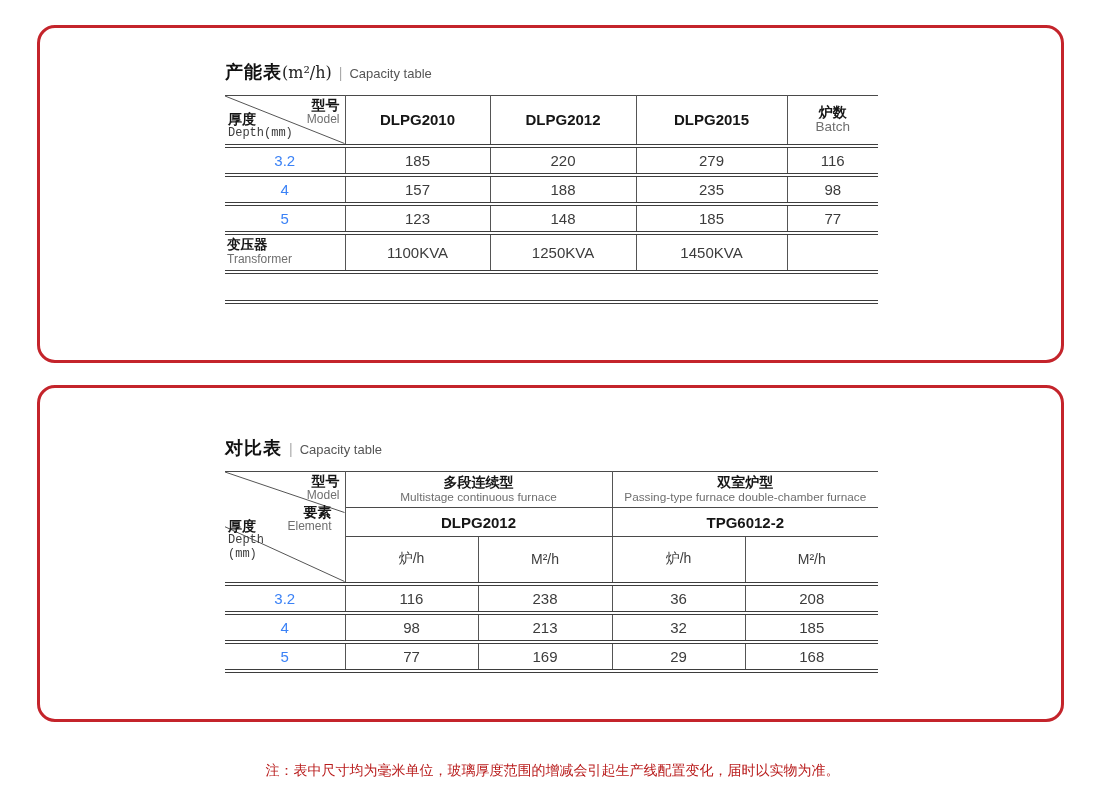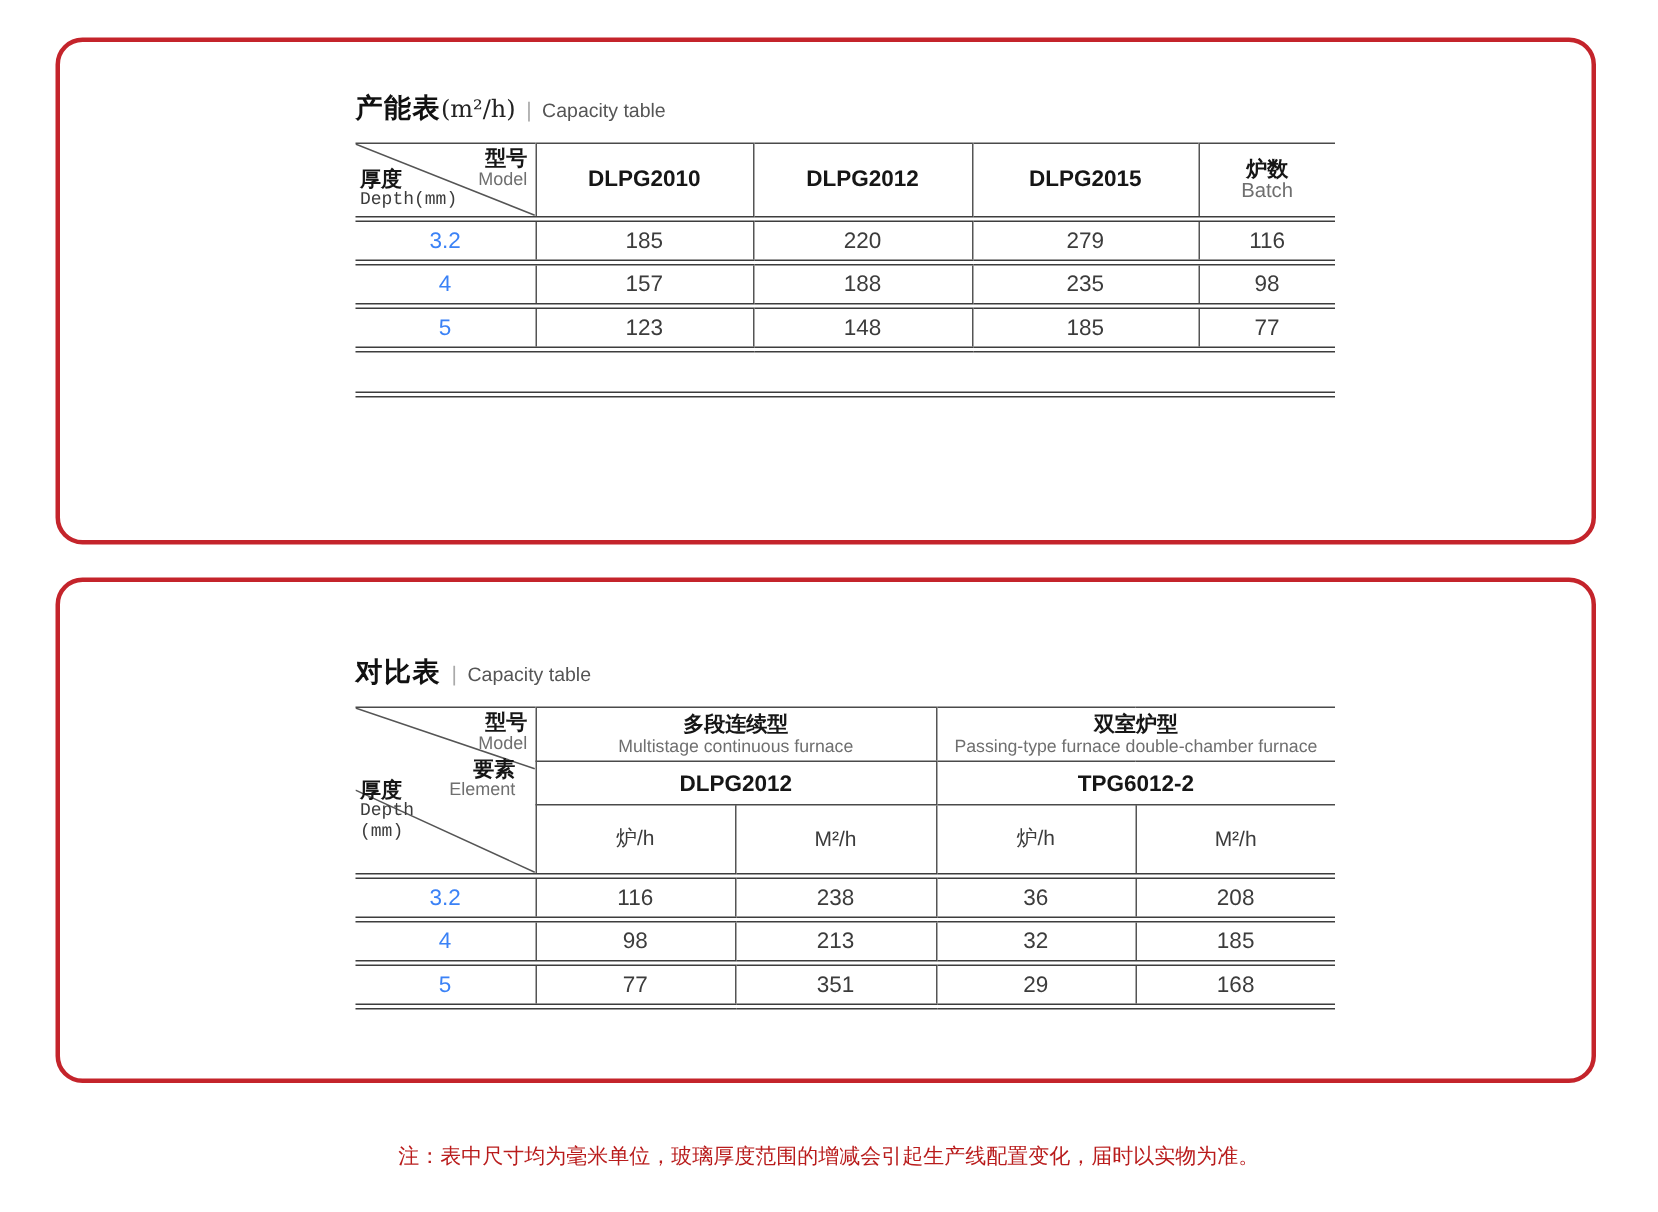--- a/index.html
+++ b/index.html
@@ -2,21 +2,21 @@
 <html><head>
 <meta charset="utf-8">
 <style>
   html,body{margin:0;padding:0;background:#ffffff;}
   body{
     width:1105px;height:808px;position:relative;overflow:hidden;
     font-family:"Liberation Sans",sans-serif;color:#333;
   }
   .panel{
     position:absolute;left:37px;width:1027px;background:#fff;
-    border:3px solid #c4242b;border-radius:18px;box-sizing:border-box;padding-left:12px;
+    border:3px solid #c4242b;border-radius:18px;box-sizing:border-box;
   }
   #panel-capacity{top:25px;height:338px;}
   #panel-comparison{top:385px;height:337px;}
   .panel-inner{padding-left:185px;}
 
   
   .tbl-title{display:flex;align-items:baseline;gap:7px;}
   #panel-capacity .tbl-title{margin-top:32px;}
   #panel-comparison .tbl-title{margin-top:48px;}
   .t-cn{font-size:18px;font-weight:bold;color:#111;letter-spacing:1px;}
@@ -125,20 +125,30 @@
         <td class="dbl v num">188</td>
         <td class="dbl v num">235</td>
         <td class="dbl v num">98</td>
       </tr>
       <tr class="row-d">
         <td class="dbl depth-num">5</td>
         <td class="dbl v num">123</td>
         <td class="dbl v num">148</td>
         <td class="dbl v num">185</td>
         <td class="dbl v num">77</td>
+      </tr>
+      <tr class="row-t">
+        <td class="dbl t-label">
+          <div class="cn-b">变压器</div>
+          <div class="en-g">Transformer</div>
+        </td>
+        <td class="dbl v num">1100KVA</td>
+        <td class="dbl v num">1250KVA</td>
+        <td class="dbl v num">1450KVA</td>
+        <td class="dbl v num"></td>
       </tr>
     </tbody>
       </table>
 
     <div class="sep-double"></div>
   </div>
 </div>
 
 <div class="panel" id="panel-comparison">
   <div class="panel-inner">
@@ -206,21 +216,21 @@
       <tr class="row-d">
         <td class="dbl depth-num">4</td>
         <td class="dbl v num">98</td>
         <td class="dbl v num">213</td>
         <td class="dbl v num">32</td>
         <td class="dbl v num">185</td>
       </tr>
       <tr class="row-d">
         <td class="dbl depth-num">5</td>
         <td class="dbl v num">77</td>
-        <td class="dbl v num">351</td>
+        <td class="dbl v num">169</td>
         <td class="dbl v num">29</td>
         <td class="dbl v num">168</td>
       </tr>
     </tbody>
       </table>
 
   </div>
 </div>
 
 <div class="footer-note">注：表中尺寸均为毫米单位，玻璃厚度范围的增减会引起生产线配置变化，届时以实物为准。</div>

